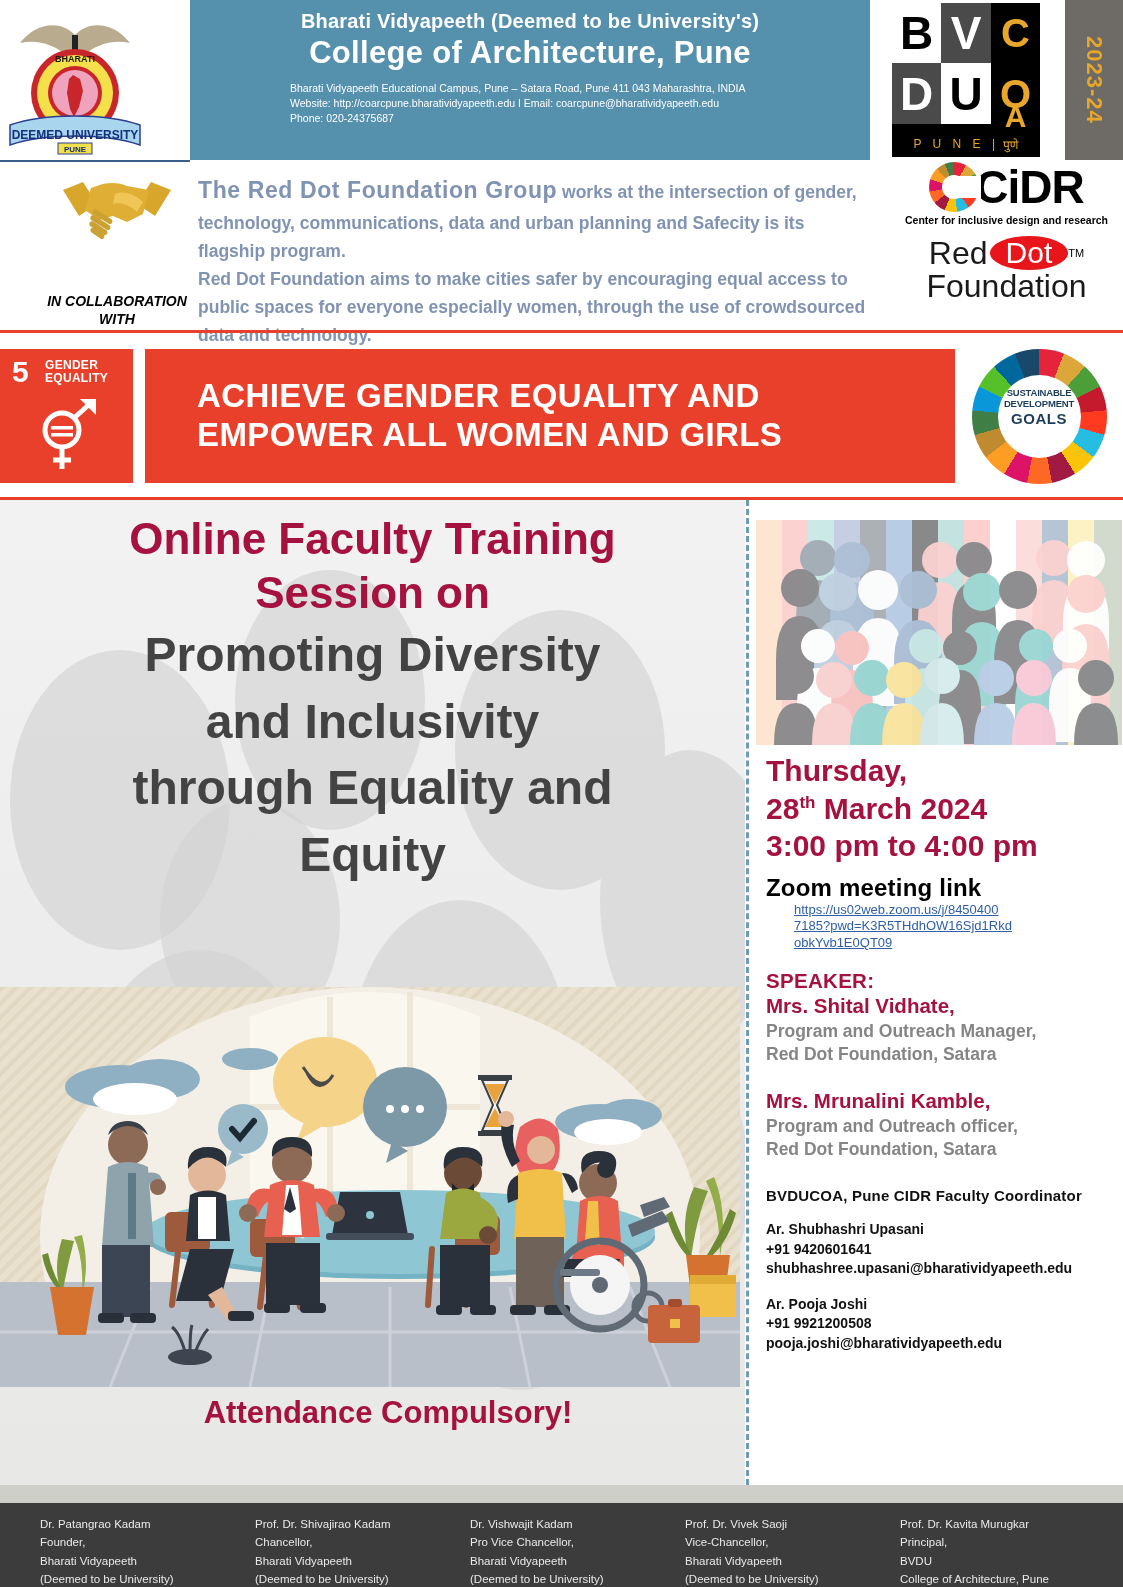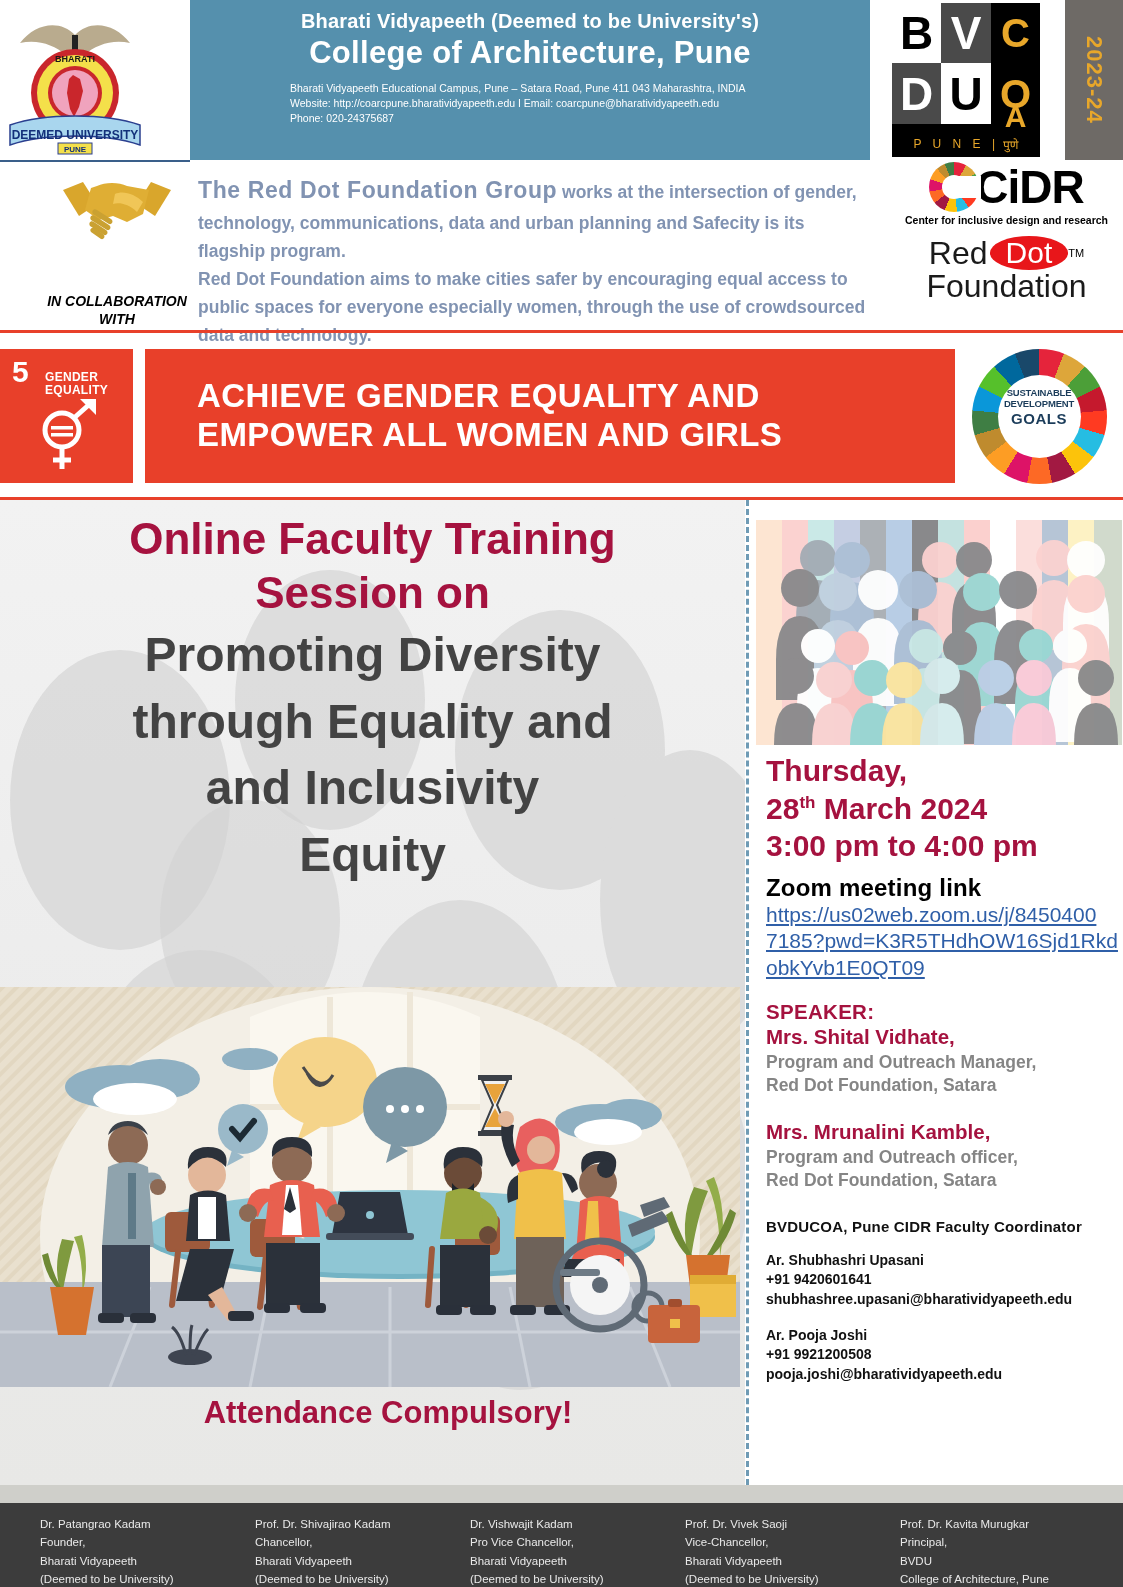--- a/index.html
+++ b/index.html
@@ -60,21 +60,21 @@
   .reddot-line1 { font-size:32px; color:#1a1a1a; line-height:1; display:flex; align-items:center; justify-content:center;}
   .reddot-oval { background:#e8161a; color:#fff; border-radius:50%; padding:2px 16px; margin-left:2px; font-size:30px; }
   .reddot-tm { font-size:11px; vertical-align:super; color:#000; }
   .reddot-line2 { font-size:32px; color:#1a1a1a; line-height:1.05; }
 
   
   .sdg-sep { position:absolute; left:0; top:330px; width:1123px; height:3px; background:#e8402a; }
   .sdg-band { position:absolute; left:0; top:341px; width:1123px; height:150px; display:flex; align-items:center; }
   .sdg-tile { width:133px; height:134px; background:#e8402a; color:#fff; position:relative; flex:none; }
   .sdg-num { position:absolute; left:12px; top:8px; font-size:30px; font-weight:bold; line-height:1;}
-  .sdg-label { position:absolute; left:45px; top:10px; font-size:12px; font-weight:bold; line-height:1.1; letter-spacing:.3px;margin-top:12px;}
+  .sdg-label { position:absolute; left:45px; top:10px; font-size:12px; font-weight:bold; line-height:1.1; letter-spacing:.3px;}
   .sdg-glyph { position:absolute; left:34px; top:48px; width:70px; height:76px; }
   .sdg-banner { margin-left:12px; flex:1; height:134px; background:#e8402a; color:#ffffff; display:flex; flex-direction:column; justify-content:center; padding-left:52px;}
   .sdg-banner div { font-size:33px; font-weight:bold; line-height:1.18; letter-spacing:.4px; font-stretch:condensed; }
   .sdg-wheel-cell { width:168px; height:150px; display:flex; align-items:center; justify-content:center; }
   .sdgwheel { width:135px; height:135px; border-radius:50%; position:relative;
     background:conic-gradient(#e5243b 0 5.88%, #dda63a 5.88% 11.76%, #4c9f38 11.76% 17.64%, #c5192d 17.64% 23.52%,
       #ff3a21 23.52% 29.4%, #26bde2 29.4% 35.28%, #fcc30b 35.28% 41.16%, #a21942 41.16% 47.04%,
       #fd6925 47.04% 52.92%, #dd1367 52.92% 58.8%, #fd9d24 58.8% 64.68%, #bf8b2e 64.68% 70.56%,
       #3f7e44 70.56% 76.44%, #0a97d9 76.44% 82.32%, #56c02b 82.32% 88.2%, #00689d 88.2% 94.08%, #19486a 94.08% 100%);
   }
@@ -101,21 +101,21 @@
   
   .dashed { position:absolute; left:746px; top:0; width:0; height:985px; border-left:3px dashed #6f9bb5; }
 
   
   .right-col { position:absolute; left:752px; top:0; width:371px; height:985px; background:#fff; }
   .crowd { position:absolute; left:4px; top:20px; width:366px; height:225px; overflow:hidden; }
   .rc-pad { position:absolute; left:14px; top:252px; width:352px; }
   .date-red { color:#a5123f; font-size:30px; font-weight:bold; line-height:1.25; }
   .date-red sup { font-size:17px; }
   .zoom-head { font-size:24px; font-weight:bold; color:#000; margin-top:9px; letter-spacing:.2px;}
-  .zoom-link { font-size:21px; color:#2f5fa8; line-height:1.28; word-break:break-all; }
+  .zoom-link { font-size:13px; color:#2f5fa8; line-height:1.28; word-break:break-all;margin-left:28px; }
   .zoom-link u { text-decoration:underline; }
   .spk-head { color:#a5123f; font-size:20.5px; font-weight:bold; margin-top:18px; letter-spacing:.3px;}
   .spk-name { color:#a5123f; font-size:20.5px; font-weight:bold; line-height:1.3;}
   .spk-role { color:#858585; font-size:17.5px; font-weight:bold; line-height:1.32;}
   .spk-gap { height:22px; }
   .coord-head { color:#111; font-size:15px; font-weight:bold; margin-top:26px; letter-spacing:.2px;}
   .coord-block { color:#111; font-size:14px; font-weight:bold; line-height:1.4; margin-top:16px;}
 
   
   .footer-gap { position:absolute; left:0; top:1485px; width:1123px; height:18px; background:#cfcfca; }
@@ -280,22 +280,22 @@
         <g fill="#d2d2d2" opacity="0.6">
           <ellipse cx="250" cy="420" rx="90" ry="120"></ellipse>
           <ellipse cx="520" cy="760" rx="100" ry="130"></ellipse>
         </g>
       </svg>
 
       <div class="title-block">
         <div class="t-red">Online Faculty Training</div>
         <div class="t-red">Session on</div>
         <div class="t-dark">Promoting Diversity</div>
+        <div class="t-dark">and Inclusivity</div>
         <div class="t-dark">through Equality and</div>
-        <div class="t-dark">and Inclusivity</div>
         <div class="t-dark">Equity</div>
       </div>
 
       <div class="illus">
         <svg viewBox="0 0 740 400" preserveAspectRatio="none" width="740" height="400">
           <defs>
             <pattern id="diag" width="10" height="10" patternUnits="userSpaceOnUse" patternTransform="rotate(45)">
               <rect width="10" height="10" fill="#e9e0ce"></rect>
               <rect width="4" height="10" fill="#e2d7c1"></rect>
             </pattern>

